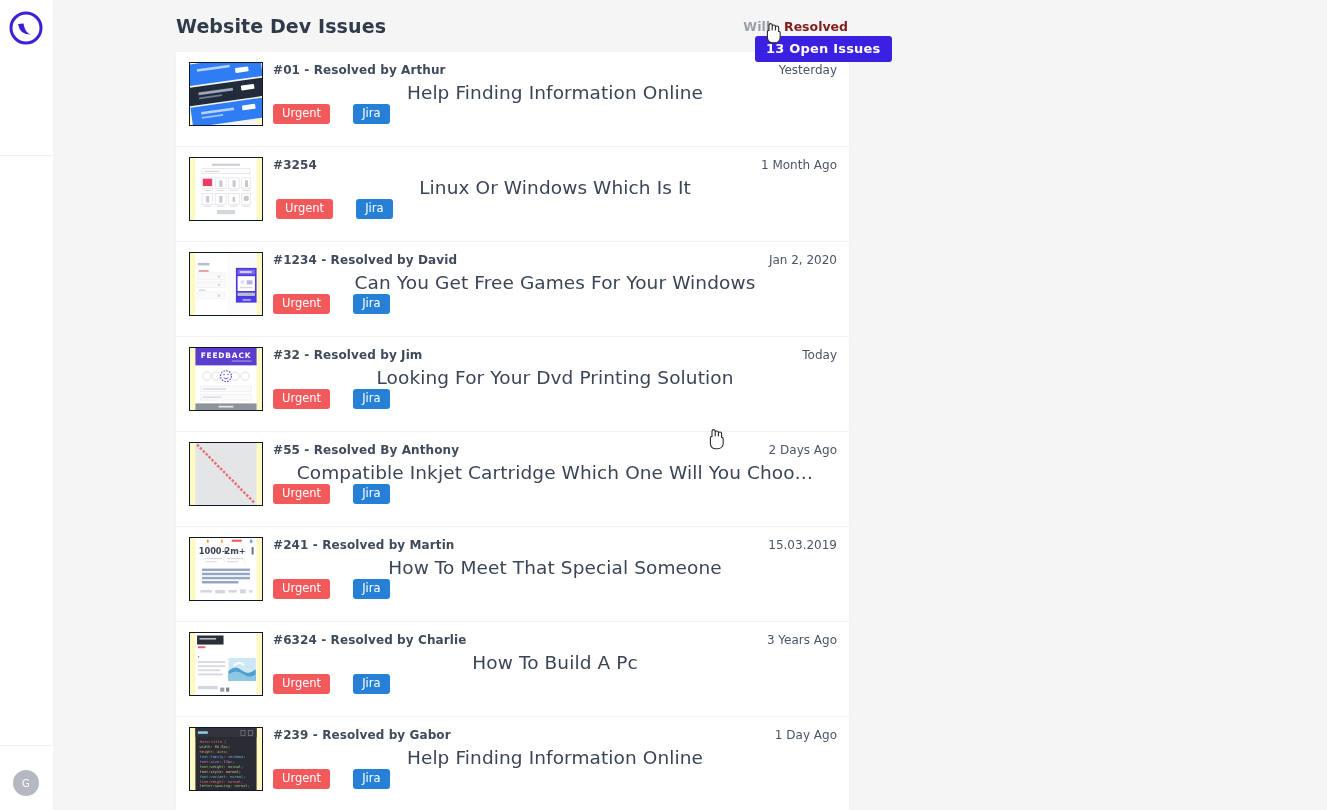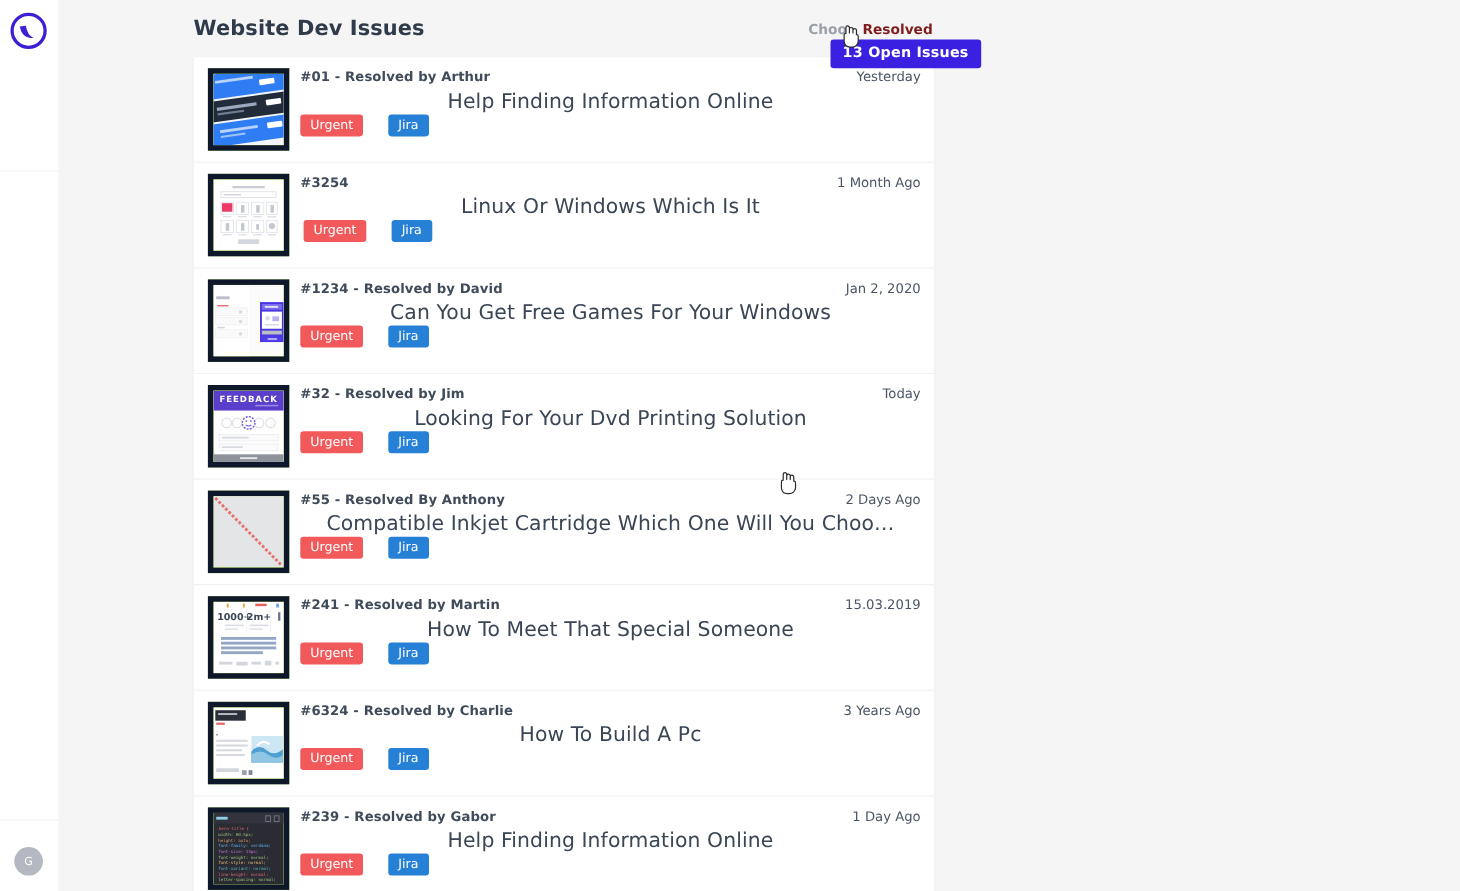--- a/index.html
+++ b/index.html
@@ -126,24 +126,24 @@
     padding: 10px 12px 10px 13px;
     border-bottom: 1px solid #f1f1f3;
     position: relative;
     min-height: 95px;
   }
   .row:last-child { border-bottom: none; }
 
   .thumb {
     flex: 0 0 74px;
     width: 74px;
-    height: 75px;
+    height: 64px;
     margin-right: 10px;
-    border: 5px solid #0f172a;
-    background: #bef264;
+    border: 1px solid #0f172a;
+    background: #fef9c3;
     overflow: hidden;
     position: relative;
   }
   .thumb svg { display: block; width: 100%; height: 100%; }
 
   .row-body {
     flex: 1 1 auto;
     min-width: 0;
     padding-top: 1px;
   }
@@ -215,21 +215,21 @@
     <div class="rail-divider-top"></div>
     <div class="rail-divider-bottom"></div>
     <div class="rail-avatar">G</div>
   </aside>
 
   <main class="content">
 
     <div class="header">
       <h1 class="page-title">Website Dev Issues</h1>
       <nav class="filters">
-        <span class="filter filter-open">Choo</span>
+        <span class="filter filter-open">Will</span>
         <span class="filter filter-resolved">Resolved</span>
       </nav>
     </div>
 
     <div class="tooltip">13 Open Issues</div>
 
     <section class="list-card">
 
       <article class="row">
         <div class="thumb">

